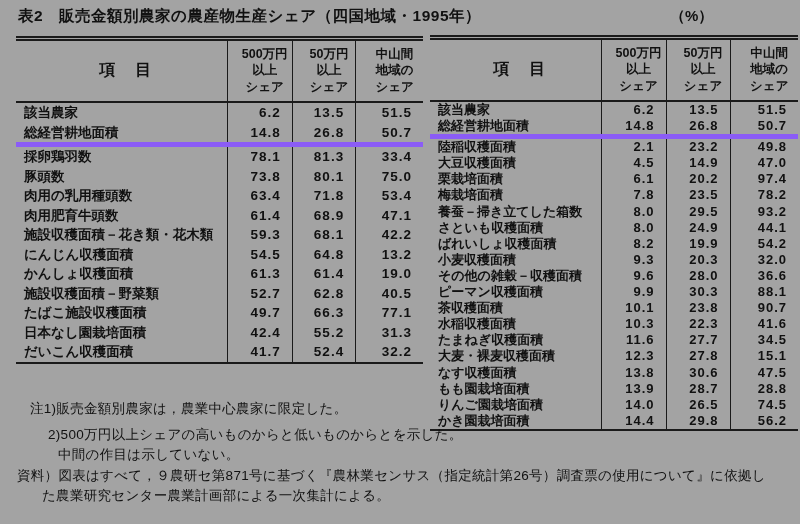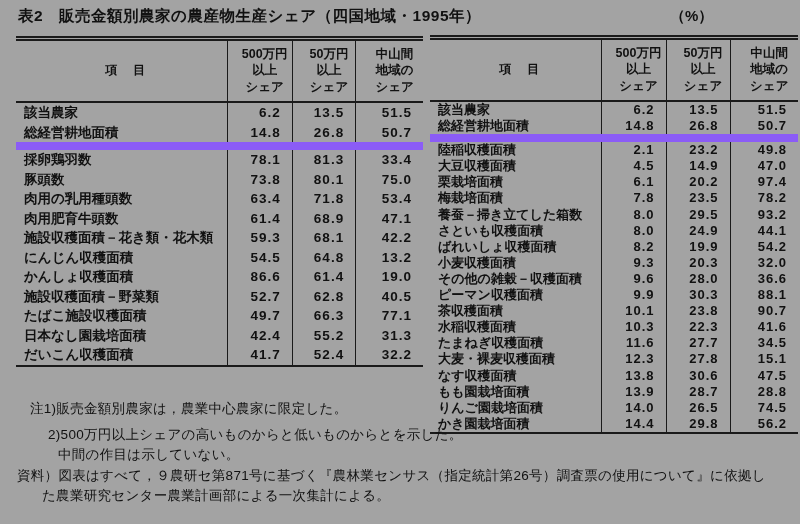--- a/index.html
+++ b/index.html
@@ -19,28 +19,28 @@
   .tbl-wrap-right { position:absolute; left:430px; top:35px; width:368px; }
   table.tbl {
     border-collapse:collapse; table-layout:fixed; width:100%;
     border-top:5px double #1a1a1a; border-bottom:2px solid #1a1a1a;
   }
   .tbl th {
     border-bottom:2px solid #1a1a1a; font-weight:700; font-size:12.5px;
     line-height:1.3; text-align:center; vertical-align:middle;
     white-space:pre-line; height:57px; padding:1px 0 2px 10px;
   }
-  .tbl th.item { font-size:12px; letter-spacing:2px; }
+  .tbl th.item { font-size:16px; letter-spacing:2px; }
   .tbl th + th, .tbl td + td { border-left:1.5px solid #1a1a1a; }
   .tbl td { padding:0; overflow:hidden; white-space:nowrap; }
   .tbl-left  td { height:19.5px; line-height:19.5px; font-size:13.5px; }
   .tbl-right td { height:16.1px; line-height:16.1px; font-size:13px; }
   .tbl td.lbl { text-align:left; padding-left:8px; }
   .tbl td.val { text-align:right; padding-right:11px; letter-spacing:1px; }
-  .tbl tr.group-end td { border-bottom:8px solid #8b5cf6; }
+  .tbl tr.group-end td { border-bottom:5px solid #8b5cf6; }
   .notes {
     position:absolute; left:12px; top:399px; width:800px;
     font-size:13.5px; font-weight:400; letter-spacing:0.3px;
   }
   .note { line-height:20px; white-space:nowrap; overflow:hidden; }
   .n1 { padding-left:18px; margin-bottom:6px; }
   .n2 { padding-left:36px; }
   .n3 { padding-left:21px; margin-bottom:1px;margin-left:25px; }
   .n4 { padding-left:5px; }
   .n5 { padding-left:30px; }
@@ -118,21 +118,21 @@
             <td class="val">42.2</td>
           </tr>
           <tr>
             <td class="lbl">にんじん収穫面積</td>
             <td class="val">54.5</td>
             <td class="val">64.8</td>
             <td class="val">13.2</td>
           </tr>
           <tr>
             <td class="lbl">かんしょ収穫面積</td>
-            <td class="val">86.6</td>
+            <td class="val">61.3</td>
             <td class="val">61.4</td>
             <td class="val">19.0</td>
           </tr>
           <tr>
             <td class="lbl">施設収穫面積－野菜類</td>
             <td class="val">52.7</td>
             <td class="val">62.8</td>
             <td class="val">40.5</td>
           </tr>
           <tr>

